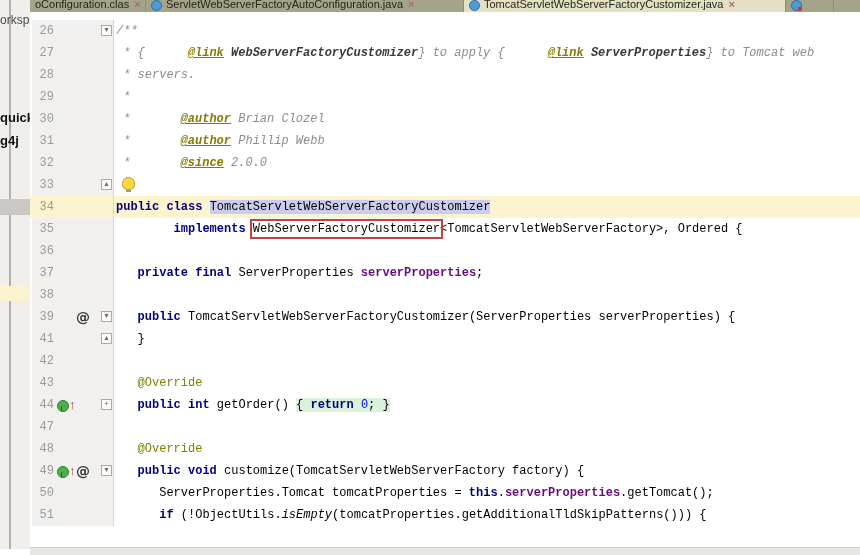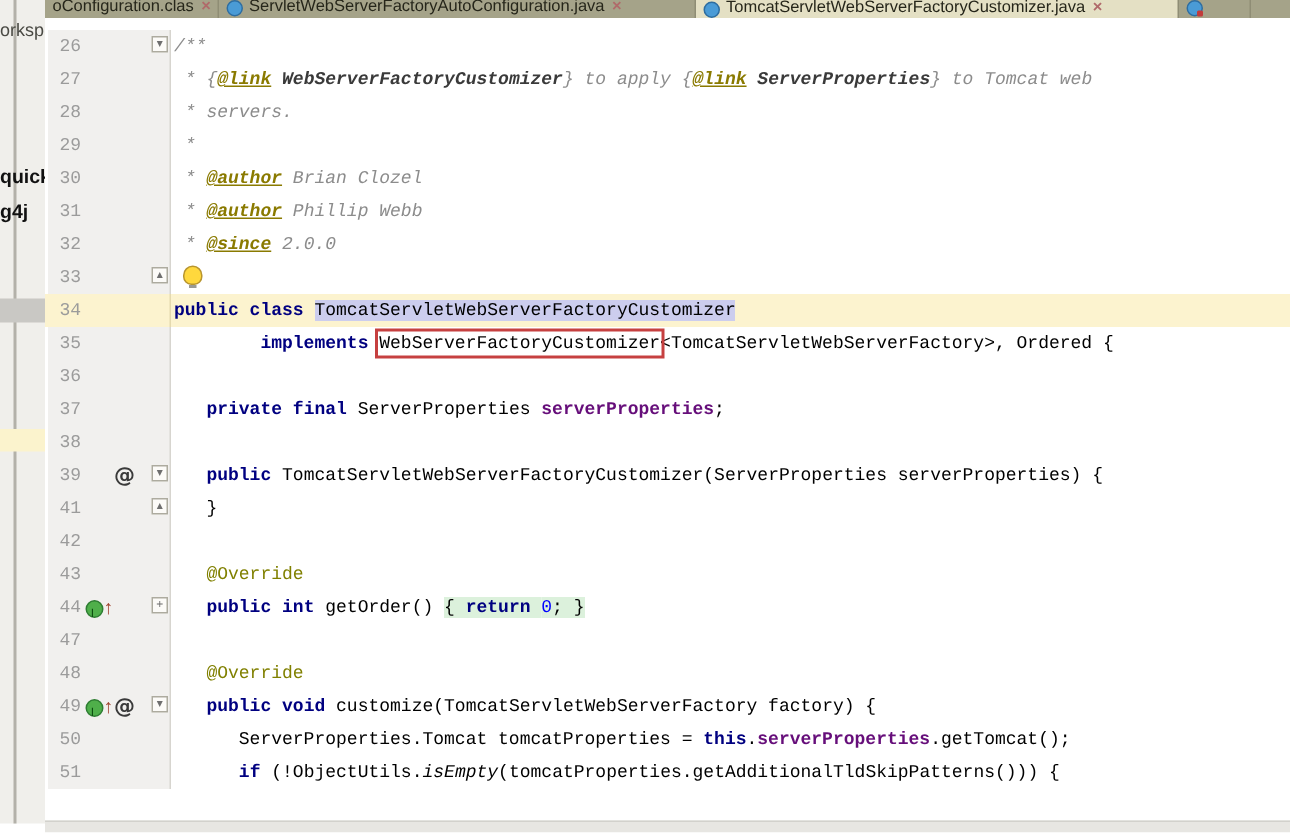--- a/index.html
+++ b/index.html
@@ -14,21 +14,21 @@
   .lp-item.dim{color:#4a4a44;font-weight:normal;font-size:12px;}
   .lp-item.b{font-weight:bold;}
   .lp-selected{position:absolute;left:0;width:30px;height:16px;background:#c9c8c4;}
   .lp-yellow{position:absolute;left:0;width:30px;height:15px;background:#fbf3cd;}
 
   
   .tabbar{position:absolute;left:30px;top:0;width:830px;height:12px;background:#a5a389;
           border-bottom:2px solid #4b4d3a;display:flex;overflow:hidden;}
   .tab{display:flex;align-items:flex-start;height:12px;padding:0 6px 0 5px;
        border-right:1px solid #8f8d75;background:#a5a389;overflow:hidden;flex:0 0 auto;}
-  .tab.active{background:#e4e0c4;align-items:center;}
+  .tab.active{background:#e4e0c4;}
   .tlabel{font-size:11px;line-height:13px;margin-top:-2px;color:#26261a;white-space:nowrap;}
   .tclose{font-size:11px;line-height:13px;margin:-2px 0 0 5px;color:#b06a6a;font-weight:bold;}
   .cicon{width:9px;height:9px;border-radius:50%;background:#4a9bd6;border:1px solid #2e6da0;
          margin:0px 4px 0 0;position:relative;flex:0 0 auto;}
   .cicon.lock::after{content:"";position:absolute;right:-1px;bottom:-1px;width:4px;height:4px;
          background:#c23b3b;border-radius:1px;}
 
   
   .editor{position:absolute;left:30px;top:12px;width:830px;height:544px;background:#ffffff;
           padding-top:8px;box-sizing:border-box;}
@@ -51,21 +51,21 @@
       color:#6e6e6e;font-size:8px;line-height:8px;text-align:center;vertical-align:middle;
       margin-top:-2px;}
   .code{flex:1 1 auto;padding-left:2px;font-family:"Liberation Mono",monospace;font-size:12px;
         white-space:pre;color:#000;}
   .s-k{color:#000080;font-weight:bold;}
   .s-t{color:#000000;}
   .s-f{color:#660e7a;font-weight:bold;}
   .s-n{color:#0000ff;}
   .s-a{color:#808000;}
   .s-c{color:#8c8c8c;font-style:italic;}
-  .s-tag{color:#8a7a00;font-weight:bold;font-style:italic;text-decoration:underline;}
+  .s-tag{color:#8a7a00;font-weight:bold;font-style:italic;text-decoration:underline;margin-left:43px;}
   .s-link{color:#3a3a3a;font-weight:bold;font-style:italic;}
   .s-hl{background:#cccdee;}
   .s-rb{outline:2px solid #c64040;outline-offset:1px;}
   .s-g{background:#dcf1dc;}
   .s-i{font-style:italic;}
   .bulb{display:inline-block;width:11px;height:11px;border-radius:50% 50% 42% 42%;
         background:#ffd83d;border:1px solid #b8952e;position:relative;top:2px;margin-left:6px;}
   .bulb::after{content:"";position:absolute;left:3px;bottom:-3px;width:5px;height:2px;
         background:#9a9a94;}
 

